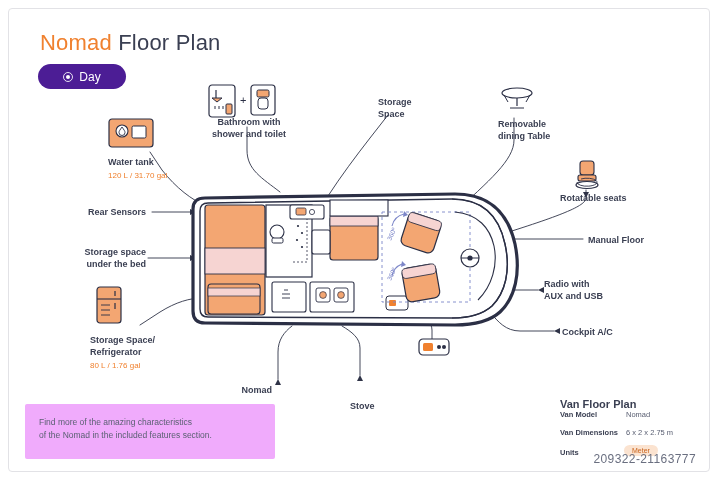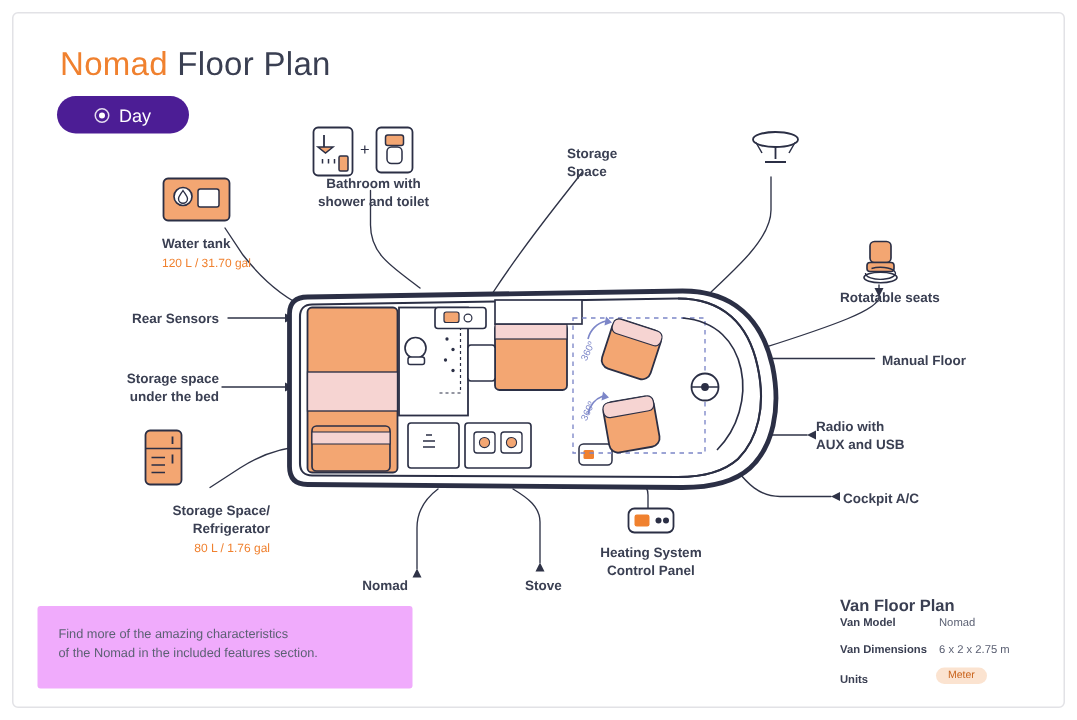--- a/index.html
+++ b/index.html
@@ -353,55 +353,55 @@
   </div>
 
   <div class="label center" style="left:190px; top:116px; width:118px;">
     <span style="white-space:pre-line;text-align:center;">Bathroom with
 shower and toilet</span>
   </div>
   <div class="label" style="left:378px; top:96px; width:70px;">
     <span style="white-space:pre-line;">Storage
 Space</span>
   </div>
+  <div class="label" style="left:498px; top:118px; width:80px;">
+    <span style="white-space:pre-line;">Removable
+dining Table</span>
+  </div>
   <div class="label" style="left:560px; top:192px; width:90px;">
     <span>Rotatable seats</span>
   </div>
   <div class="label" style="left:588px; top:234px; width:80px;">
     <span>Manual Floor</span>
   </div>
   <div class="label" style="left:544px; top:278px; width:90px;">
     <span style="white-space:pre-line;">Radio with
 AUX and USB</span>
   </div>
   <div class="label" style="left:562px; top:326px; width:90px;">
     <span>Cockpit A/C</span>
   </div>
-  <div class="label center" style="left:392px; top:362px; width:84px;">
-    <span style="white-space:pre-line;">Heating System
-Control Panel</span>
-  </div>
-  <div class="label" style="left:350px; top:384px; width:50px;">
+  <div class="label" style="left:350px; top:400px; width:50px;">
     <span>Stove</span>
   </div>
   <div class="label right" style="left:222px; top:384px; width:50px;">
     <span>Nomad</span>
   </div>
   <div class="label" style="left:108px; top:156px; width:100px;">
     <span>Water tank</span>
     <span class="sub">120 L / 31.70 gal</span>
   </div>
   <div class="label right" style="left:62px; top:206px; width:84px;">
     <span>Rear Sensors</span>
   </div>
   <div class="label right" style="left:46px; top:246px; width:100px;">
     <span style="white-space:pre-line;">Storage space
 under the bed</span>
   </div>
-  <div class="label" style="left:90px; top:334px; width:90px;text-align:right;">
+  <div class="label" style="left:90px; top:334px; width:90px;">
     <span style="white-space:pre-line;">Storage Space/
 Refrigerator</span>
     <span class="sub">80 L / 1.76 gal</span>
   </div>
 
   <div class="note">
     <p>
       <span>Find more of the amazing characteristics</span><br>
       <span>of the Nomad in the included features section.</span>
     </p>
@@ -414,13 +414,14 @@
   </div>
   <div class="spec-row" style="top:428px;">
     <span class="k">Van Dimensions</span>
     <span class="v">6 x 2 x 2.75 m</span>
   </div>
   <div class="spec-row" style="top:448px;">
     <span class="k">Units</span>
     <span class="chip">Meter</span>
   </div>
 
+  <div class="serial">209322-21163777</div>
 </div>
 
 </body></html>

